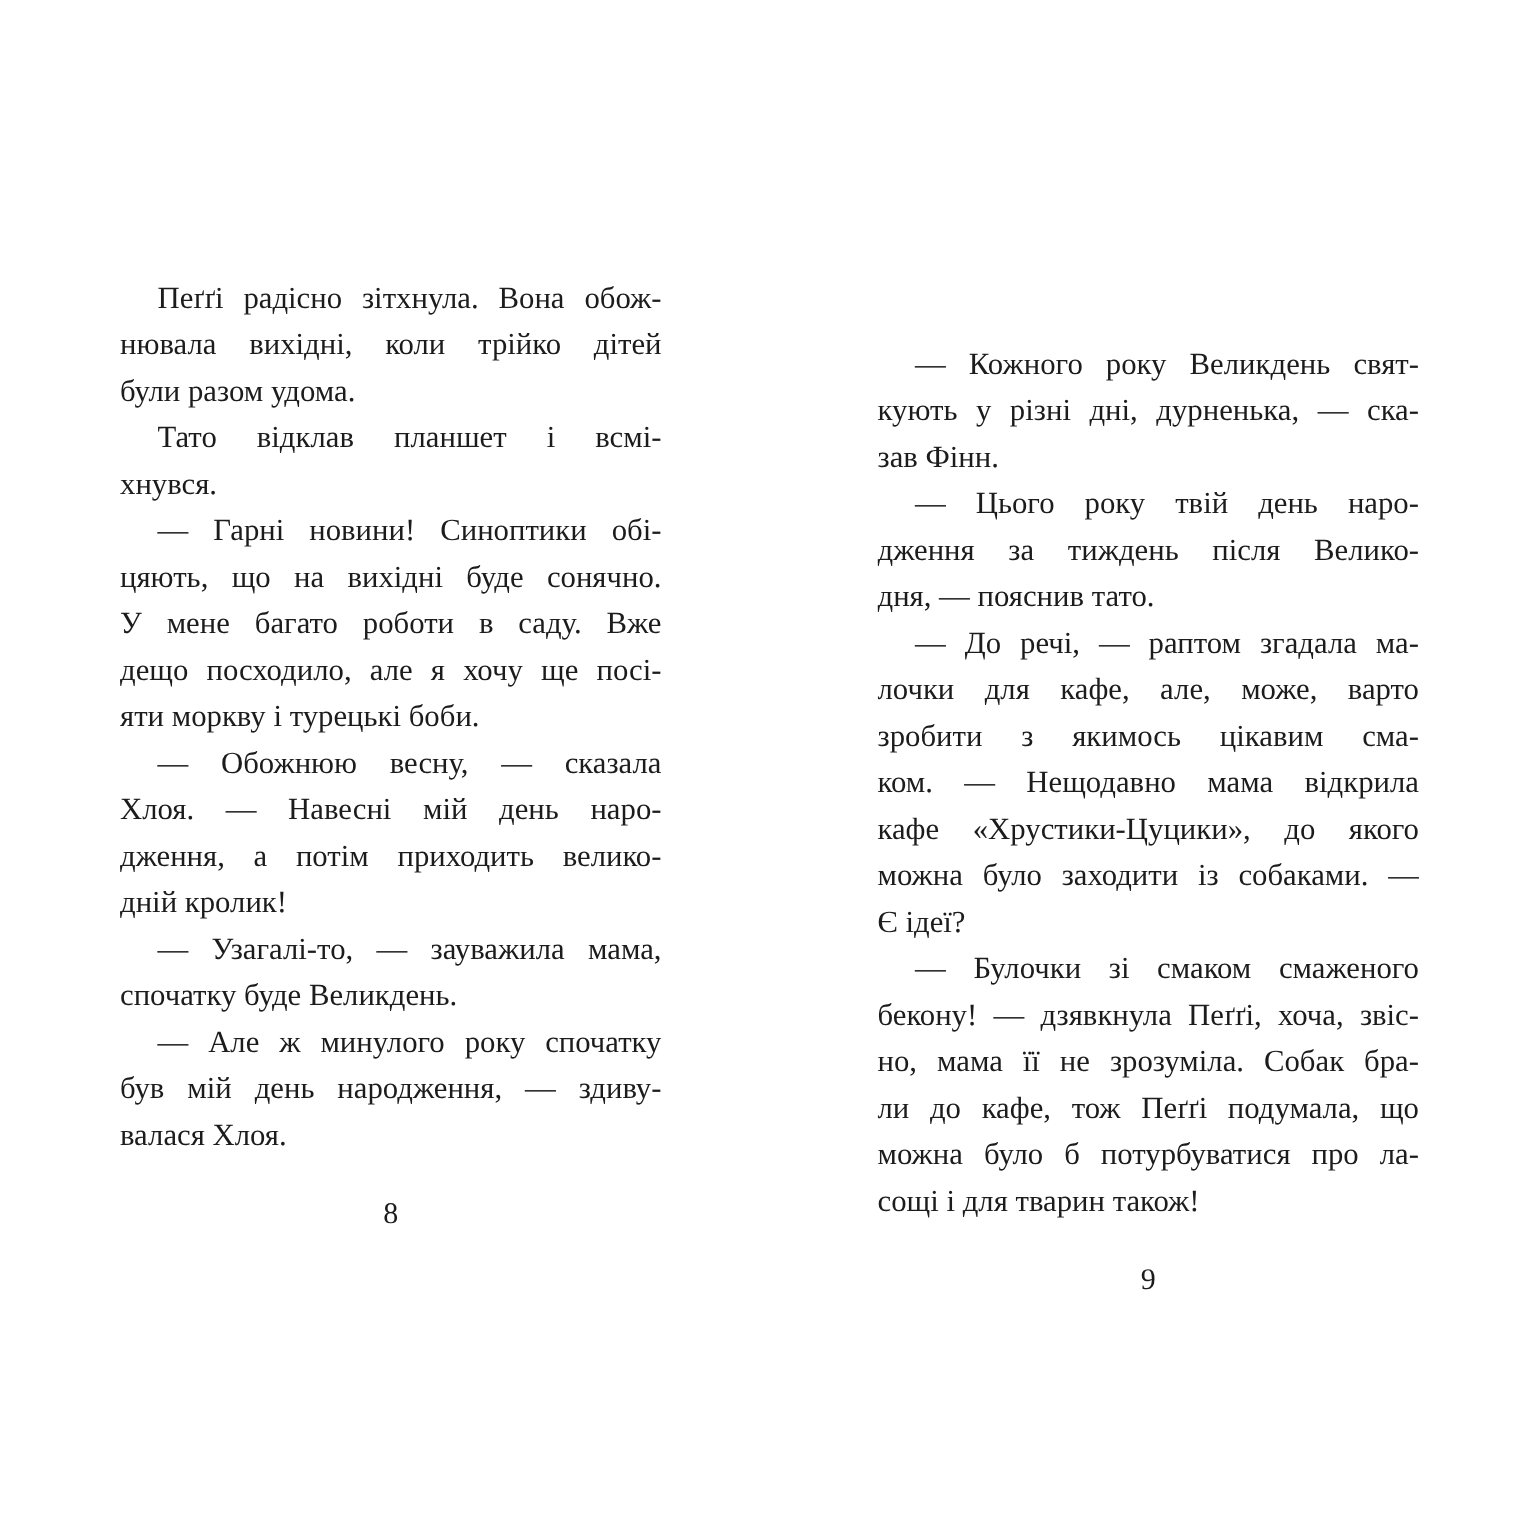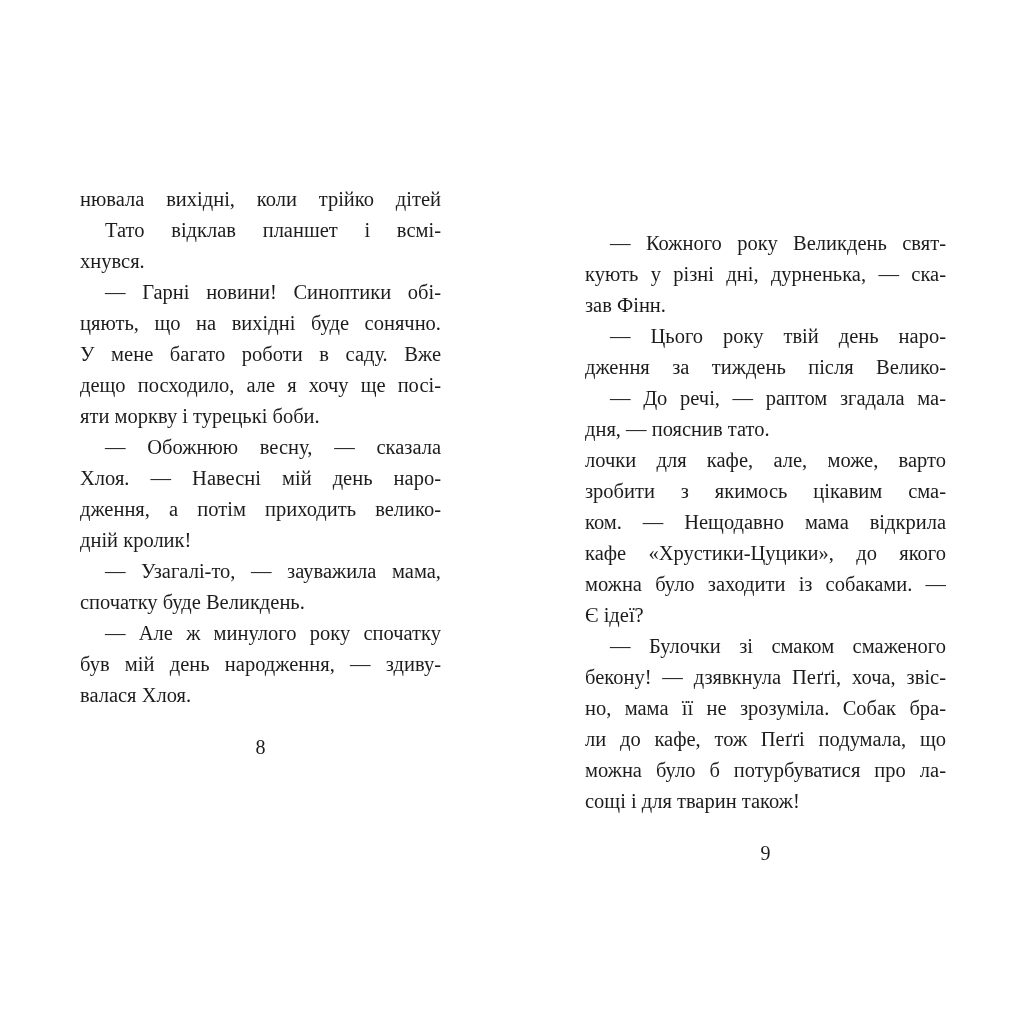--- a/index.html
+++ b/index.html
@@ -48,21 +48,23 @@
     font-size: 20px;
     line-height: 31px;
     color: #1c1c1c;
   }
 </style>
 </head>
 <body>
 
 <div class="book-page left">
   <div class="text-column">
+      <div class="ln ind"><span>Пеґґі радісно зітхнула. Вона обож-</span></div>
       <div class="ln"><span>нювала вихідні, коли трійко дітей</span></div>
+      <div class="ln end"><span>були разом удома.</span></div>
       <div class="ln ind"><span>Тато відклав планшет і всмі-</span></div>
       <div class="ln end"><span>хнувся.</span></div>
       <div class="ln ind"><span>— Гарні новини! Синоптики обі-</span></div>
       <div class="ln"><span>цяють, що на вихідні буде сонячно.</span></div>
       <div class="ln"><span>У мене багато роботи в саду. Вже</span></div>
       <div class="ln"><span>дещо посходило, але я хочу ще посі-</span></div>
       <div class="ln end"><span>яти моркву і турецькі боби.</span></div>
       <div class="ln ind"><span>— Обожнюю весну, — сказала</span></div>
       <div class="ln"><span>Хлоя. — Навесні мій день наро-</span></div>
       <div class="ln"><span>дження, а потім приходить велико-</span></div>
@@ -76,22 +78,22 @@
   <div class="pagenum">8</div>
 </div>
 
 <div class="book-page right">
   <div class="text-column">
       <div class="ln ind"><span>— Кожного року Великдень свят-</span></div>
       <div class="ln"><span>кують у різні дні, дурненька, — ска-</span></div>
       <div class="ln end"><span>зав Фінн.</span></div>
       <div class="ln ind"><span>— Цього року твій день наро-</span></div>
       <div class="ln"><span>дження за тиждень після Велико-</span></div>
+      <div class="ln end"><span>дня, — пояснив тато.</span></div>
       <div class="ln ind"><span>— До речі, — раптом згадала ма-</span></div>
-      <div class="ln end"><span>дня, — пояснив тато.</span></div>
       <div class="ln"><span>лочки для кафе, але, може, варто</span></div>
       <div class="ln"><span>зробити з якимось цікавим сма-</span></div>
       <div class="ln"><span>ком. — Нещодавно мама відкрила</span></div>
       <div class="ln"><span>кафе «Хрустики-Цуцики», до якого</span></div>
       <div class="ln"><span>можна було заходити із собаками. —</span></div>
       <div class="ln end"><span>Є ідеї?</span></div>
       <div class="ln ind"><span>— </span><span class="it">Булочки зі смаком смаженого</span></div>
       <div class="ln"><span class="it">бекону!</span><span> — дзявкнула Пеґґі, хоча, звіс-</span></div>
       <div class="ln"><span>но, мама її не зрозуміла. Собак бра-</span></div>
       <div class="ln"><span>ли до кафе, тож Пеґґі подумала, що</span></div>

